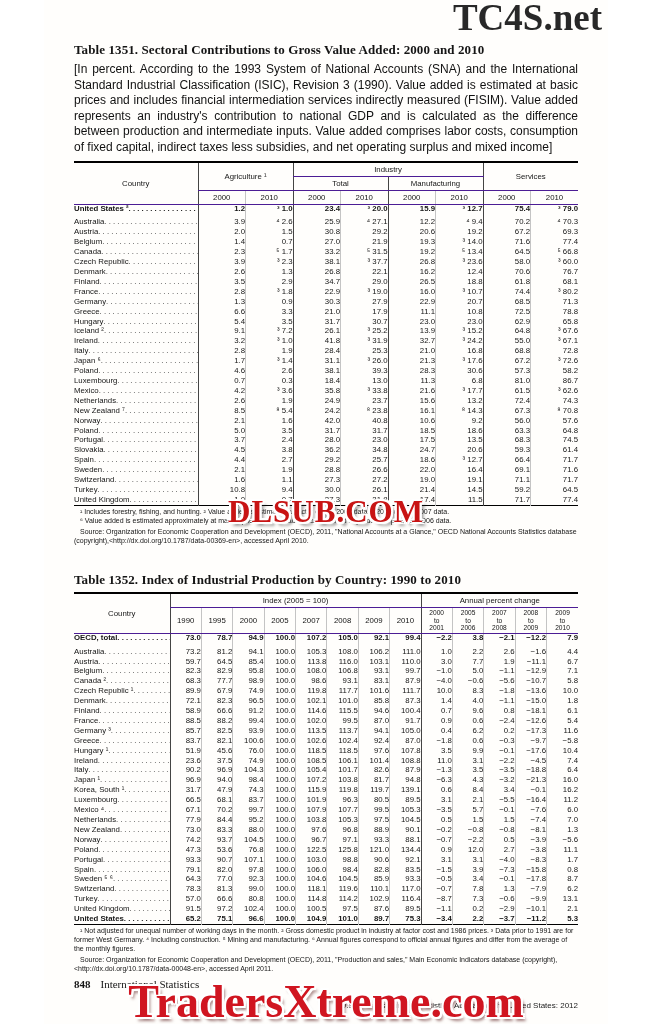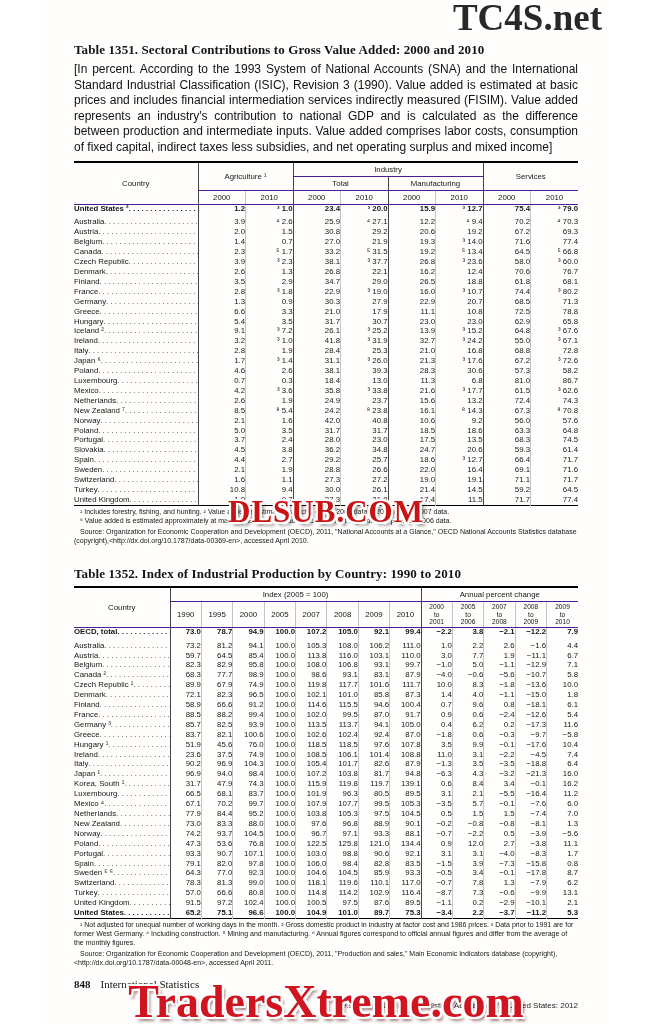--- a/index.html
+++ b/index.html
@@ -31,21 +31,21 @@
   td.country { padding-left:3px; overflow:hidden; }
   .cwrap { display:flex; white-space:nowrap; overflow:hidden; }
   .cname { flex:0 0 auto; }
   .leader { flex:1 1 auto; overflow:hidden; color:#222; }
   .leader::after { content: " . . . . . . . . . . . . . . . . . . . . . . . . . . . ."; }
 
   .footnote { font-size:7px; line-height:1.28; margin-top:2px; }
   .footnote div { text-indent:6px; }
   .source { font-size:7px; line-height:1.28; margin-top:2px; text-indent:6px; }
 
-  .t1352-wrap { margin-top:20px; }
+  .t1352-wrap { margin-top:26px; }
 
   
   .wm-top {
     position:absolute; top:-4px; right:6px; z-index:6;
     font-family:"Liberation Serif", serif; font-weight:bold; font-size:37px;
     color:#1d1d1d; letter-spacing:0px; opacity:.95;
   }
   .wm-mid {
     position:absolute; top:494px; left:50%; transform:translateX(-50%); z-index:6;
     font-family:"Liberation Serif", serif; font-weight:bold; font-size:31px;

